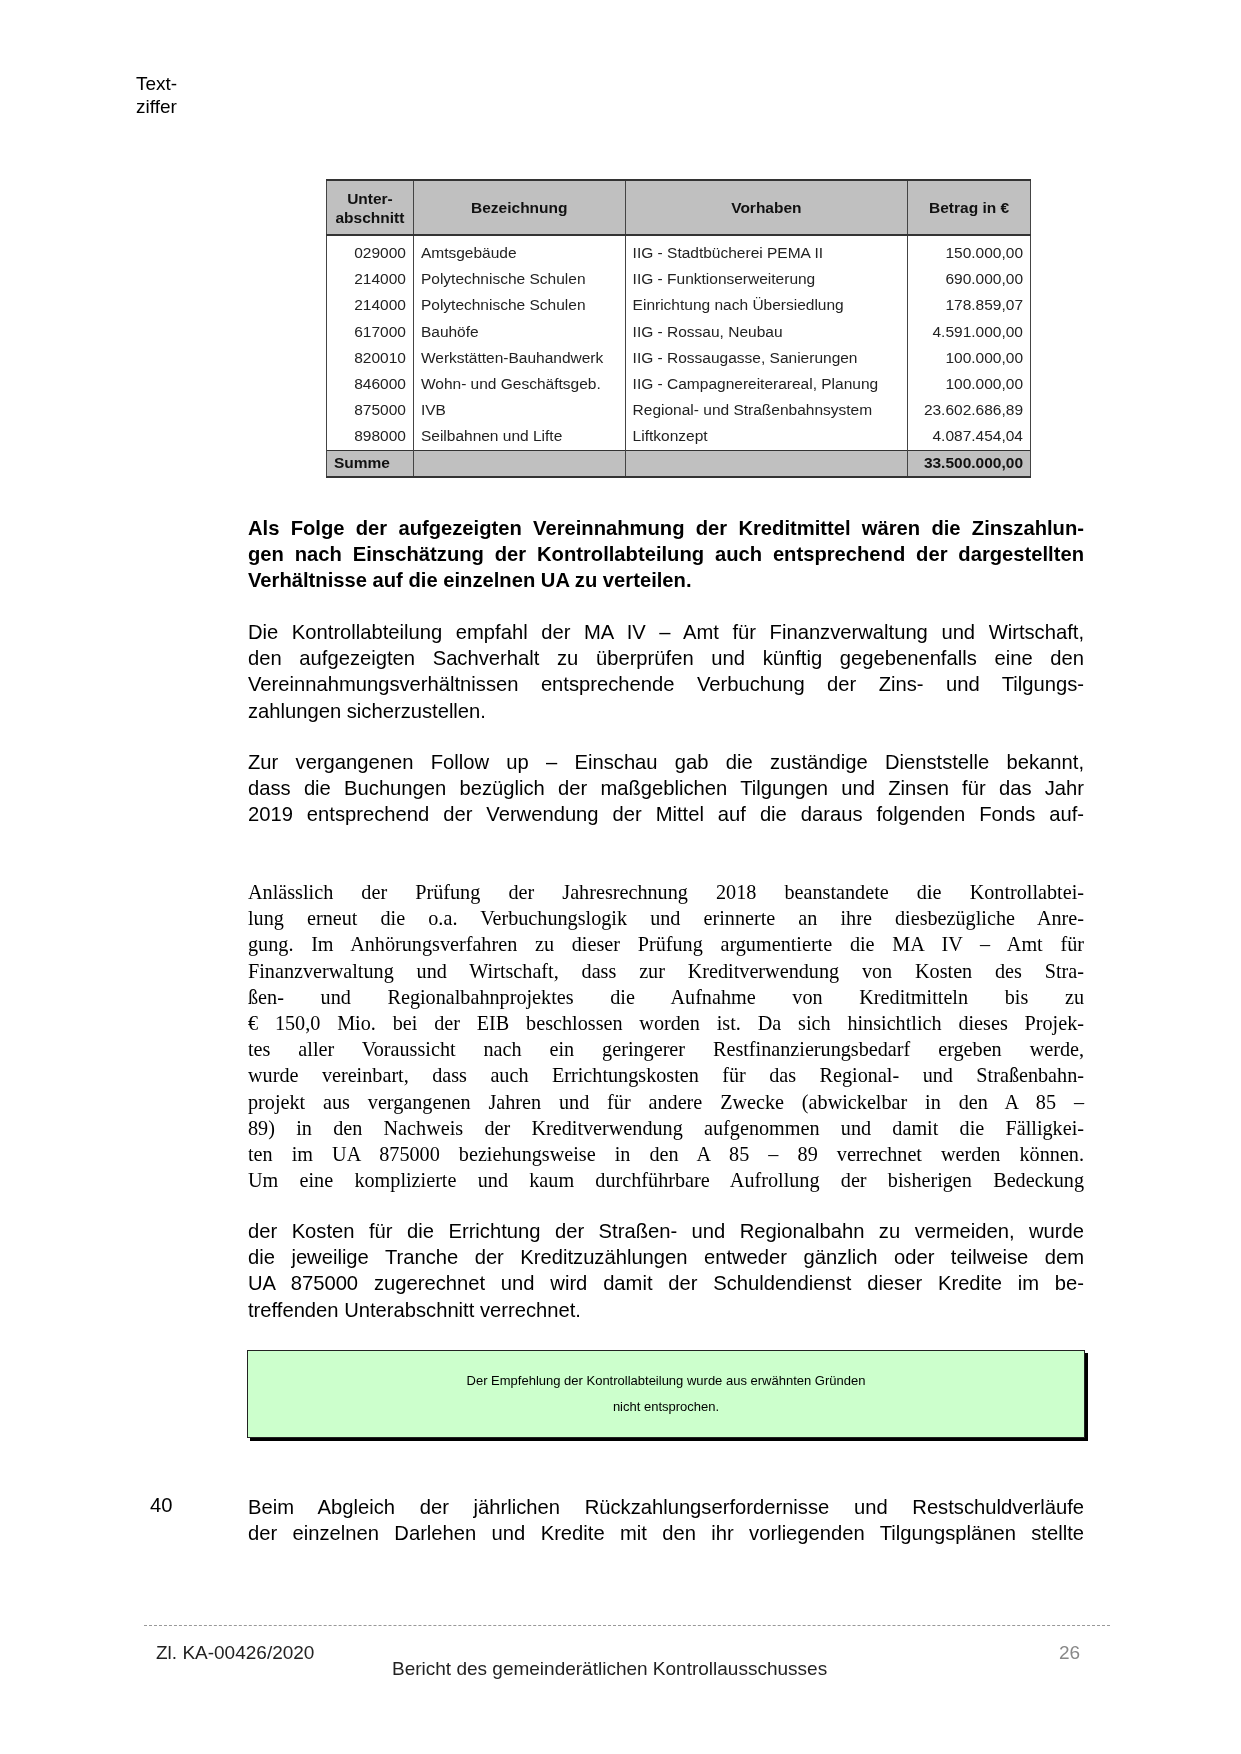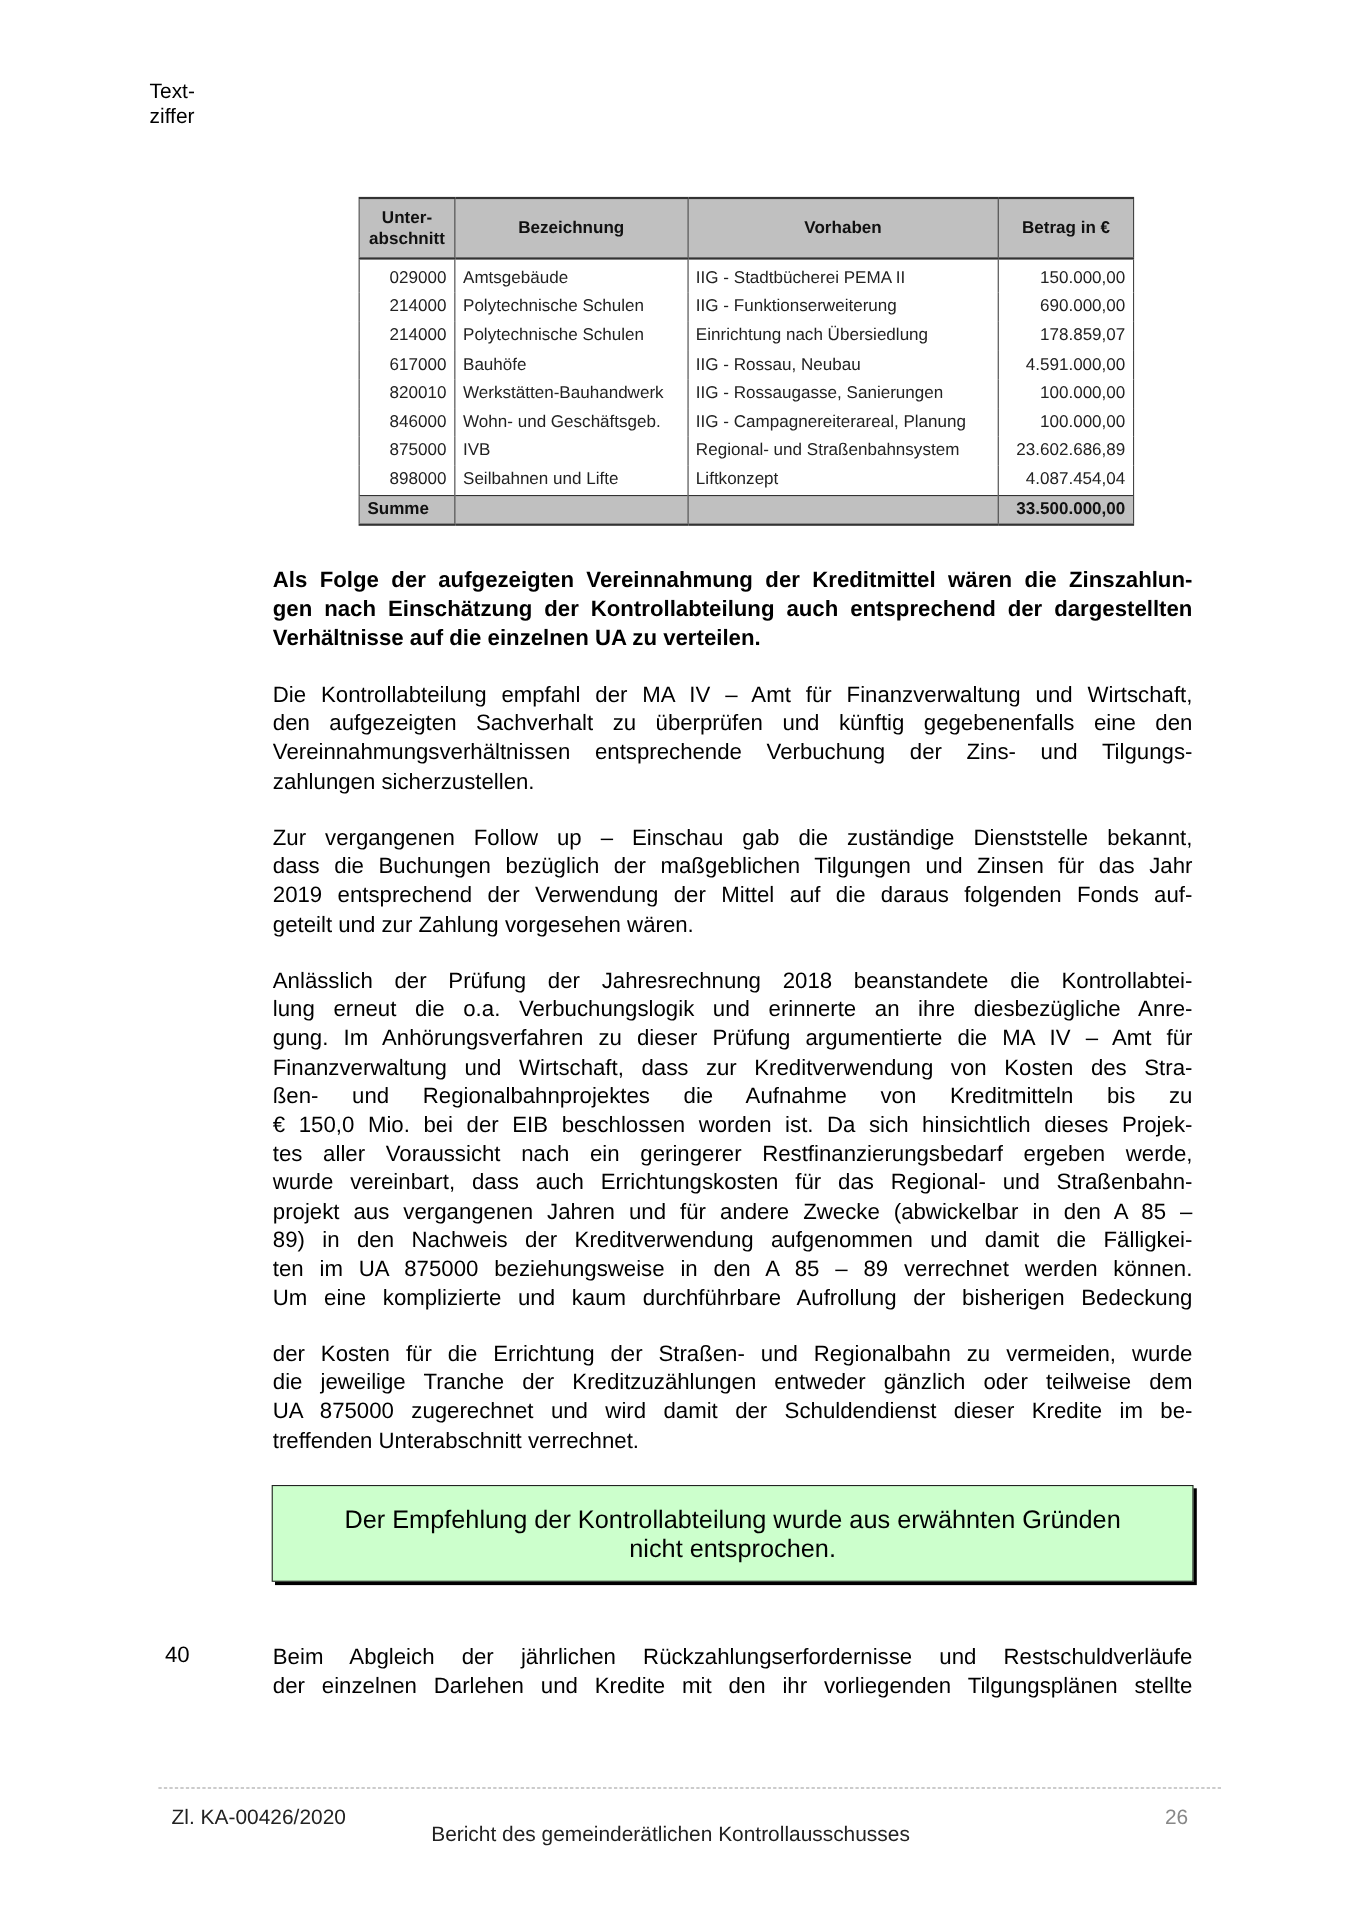--- a/index.html
+++ b/index.html
@@ -10,21 +10,21 @@
   .tbl thead th { background:#c0c0c0; font-weight:bold; height:53px; border-top:2px solid #333; border-bottom:2px solid #333; font-size:15.5px; line-height:19px; color:#111; }
   .tbl tbody td { height:26.2px; line-height:20px; }
   .tbl tbody tr:first-child td { padding-top:4px; }
   .tbl td.ua { text-align:right; width:72px; }
   .tbl td.num { text-align:right; }
   .tbl tfoot td { background:#c0c0c0; font-weight:bold; height:25px; border-top:1.5px solid #333; border-bottom:2px solid #333; color:#111; }
   .col1 { width:72px; } .col2 { width:197px; } .col3 { width:268px; } .col4 { width:108px; }
   .para { position:absolute; left:248px; width:836px; font-size:20.2px; line-height:26.2px; text-align:justify; }
   .para .ln { display:block; text-align:justify; text-align-last:justify; }
   .para .ln.last { text-align-last:left; }
-  .callout { position:absolute; left:247px; top:1350px; width:836px; height:86px; background:#ccffcc; border:1.5px solid #222; box-shadow:3px 3px 0 #000; text-align:center; font-size:23px; line-height:26px; display:flex; flex-direction:column; justify-content:center; }
+  .callout { position:absolute; left:247px; top:1350px; width:836px; height:86px; background:#ccffcc; border:1.5px solid #222; box-shadow:3px 3px 0 #000; text-align:center; font-size:13px; line-height:26px; display:flex; flex-direction:column; justify-content:center; }
   .tz-num { position:absolute; left:150px; top:1494px; font-size:20.2px; }
   .footer-rule { position:absolute; left:144px; top:1625px; width:966px; border-top:1.5px dashed #999; }
   .footer { position:absolute; top:1642px; font-size:19px; color:#222; }
   .footer.id { left:145px;margin-left:11px; }
   .footer.title { left:392px;margin-top:16px; }
   .footer.page { left:1059px; color:#888; }
 </style>
 </head>
 <body>
 
@@ -112,24 +112,23 @@
   <span class="ln">Die Kontrollabteilung empfahl der MA IV – Amt für Finanzverwaltung und Wirtschaft,</span>
   <span class="ln">den aufgezeigten Sachverhalt zu überprüfen und künftig gegebenenfalls eine den</span>
   <span class="ln">Vereinnahmungsverhältnissen entsprechende Verbuchung der Zins- und Tilgungs-</span>
   <span class="ln last">zahlungen sicherzustellen.</span>
 </div>
 
 <div class="para" style="top:749px;">
   <span class="ln">Zur vergangenen Follow up – Einschau gab die zuständige Dienststelle bekannt,</span>
   <span class="ln">dass die Buchungen bezüglich der maßgeblichen Tilgungen und Zinsen für das Jahr</span>
   <span class="ln">2019 entsprechend der Verwendung der Mittel auf die daraus folgenden Fonds auf-</span>
-  <span class="ln last">geteilt und zur Zahlung vorgesehen wären.</span>
 </div>
 
-<div class="para" style="top:879px;">
+<div class="para" style="top:879px;font-family:Liberation Serif, serif;">
   <span class="ln">Anlässlich der Prüfung der Jahresrechnung 2018 beanstandete die Kontrollabtei-</span>
   <span class="ln">lung erneut die o.a. Verbuchungslogik und erinnerte an ihre diesbezügliche Anre-</span>
   <span class="ln">gung. Im Anhörungsverfahren zu dieser Prüfung argumentierte die MA IV – Amt für</span>
   <span class="ln">Finanzverwaltung und Wirtschaft, dass zur Kreditverwendung von Kosten des Stra-</span>
   <span class="ln">ßen- und Regionalbahnprojektes die Aufnahme von Kreditmitteln bis zu</span>
   <span class="ln">€ 150,0 Mio. bei der EIB beschlossen worden ist. Da sich hinsichtlich dieses Projek-</span>
   <span class="ln">tes aller Voraussicht nach ein geringerer Restfinanzierungsbedarf ergeben werde,</span>
   <span class="ln">wurde vereinbart, dass auch Errichtungskosten für das Regional- und Straßenbahn-</span>
   <span class="ln">projekt aus vergangenen Jahren und für andere Zwecke (abwickelbar in den A 85 –</span>
   <span class="ln">89) in den Nachweis der Kreditverwendung aufgenommen und damit die Fälligkei-</span>

